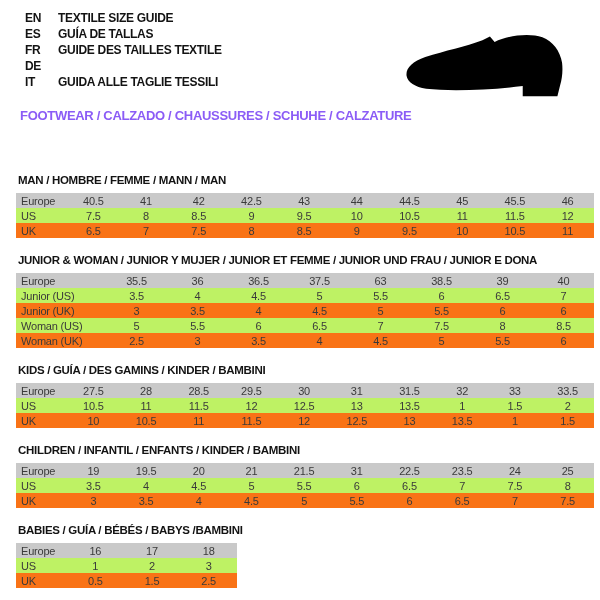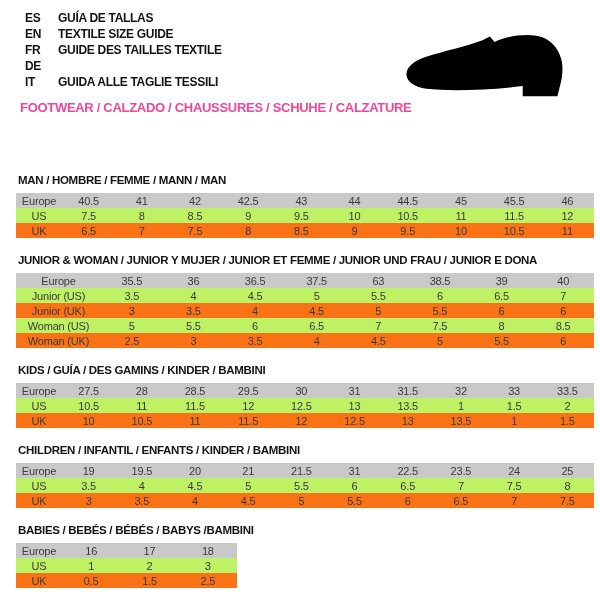--- a/index.html
+++ b/index.html
@@ -5,54 +5,54 @@
   html,body{margin:0;padding:0;background:#ffffff;}
   body{width:600px;height:600px;font-family:"Liberation Sans",sans-serif;}
   .page{position:relative;width:600px;height:600px;overflow:hidden;background:#fff;}
 
   
   .langs{position:absolute;top:10px;left:25px;}
   .lang-row{display:flex;height:16px;align-items:center;font-weight:bold;
             font-size:12px;letter-spacing:-0.3px;color:#131313;}
   .lang-row .code{width:33px;}
 
-  .footwear{position:absolute;top:100px;left:20px;font-weight:bold;font-size:13px;
-            letter-spacing:-0.3px;color:#ec4899;white-space:nowrap;}
+  .footwear{position:absolute;top:108px;left:20px;font-weight:bold;font-size:13px;
+            letter-spacing:-0.3px;color:#8b5cf6;white-space:nowrap;}
 
   .shoe{position:absolute;top:27px;left:400px;width:178px;height:75px;}
 
   
   .tables{position:absolute;top:174px;left:16px;width:578px;}
   .size-section{margin:0 0 16px 0;}
   .sec-title{margin:0 0 7px 2px;height:12px;line-height:12px;font-size:11.5px;
              font-weight:bold;color:#131313;letter-spacing:-0.3px;white-space:nowrap;}
   .size-table{border-collapse:collapse;table-layout:fixed;width:578px;
               font-size:11px;color:#3a3a3a;letter-spacing:-0.2px;}
   .size-table td{height:15px;padding:0;text-align:center;overflow:hidden;white-space:nowrap;}
-  .size-table td.lbl{text-align:center;width:46px;}
+  .size-table td.lbl{text-align:left;padding-left:5px;width:46px;}
   .size-table.junior td.lbl{width:85px;}
   .size-table.compact{width:221px;}
   tr.head-row td{background:#c9c9c9;}
   tr.alt-row td{background:#f97316;}
   tr.plain-row td{background:#bef264;}
 </style>
 </head>
 <body>
 
 <div class="page">
 
   <div class="langs" id="langs">
   <div class="lang-row">
+    <span class="code">EN</span>
+    <span class="lab">TEXTILE SIZE GUIDE</span>
+  </div>
+
+  <div class="lang-row">
     <span class="code">ES</span>
     <span class="lab">GUÍA DE TALLAS</span>
-  </div>
-
-  <div class="lang-row">
-    <span class="code">EN</span>
-    <span class="lab">TEXTILE SIZE GUIDE</span>
   </div>
 
   <div class="lang-row">
     <span class="code">FR</span>
     <span class="lab">GUIDE DES TAILLES TEXTILE</span>
   </div>
 
   <div class="lang-row">
     <span class="code">DE</span>
   </div>
@@ -277,21 +277,21 @@
               <td>6</td>
               <td>6.5</td>
               <td>7</td>
               <td>7.5</td>
             </tr>
           </tbody>
         </table>
   </section>
 
   <section class="size-section">
-    <h2 class="sec-title">BABIES  / BEBÉS / BÉBÉS / BABYS /BAMBINI</h2>
+    <h2 class="sec-title">BABIES  / GUÍA / BÉBÉS / BABYS /BAMBINI</h2>
     <table class="size-table compact">
           <tbody>
             <tr class="head-row">
               <td class="lbl">Europe</td>
               <td>16</td>
               <td>17</td>
               <td>18</td>
             </tr>
             <tr class="plain-row">
               <td class="lbl">US</td>

